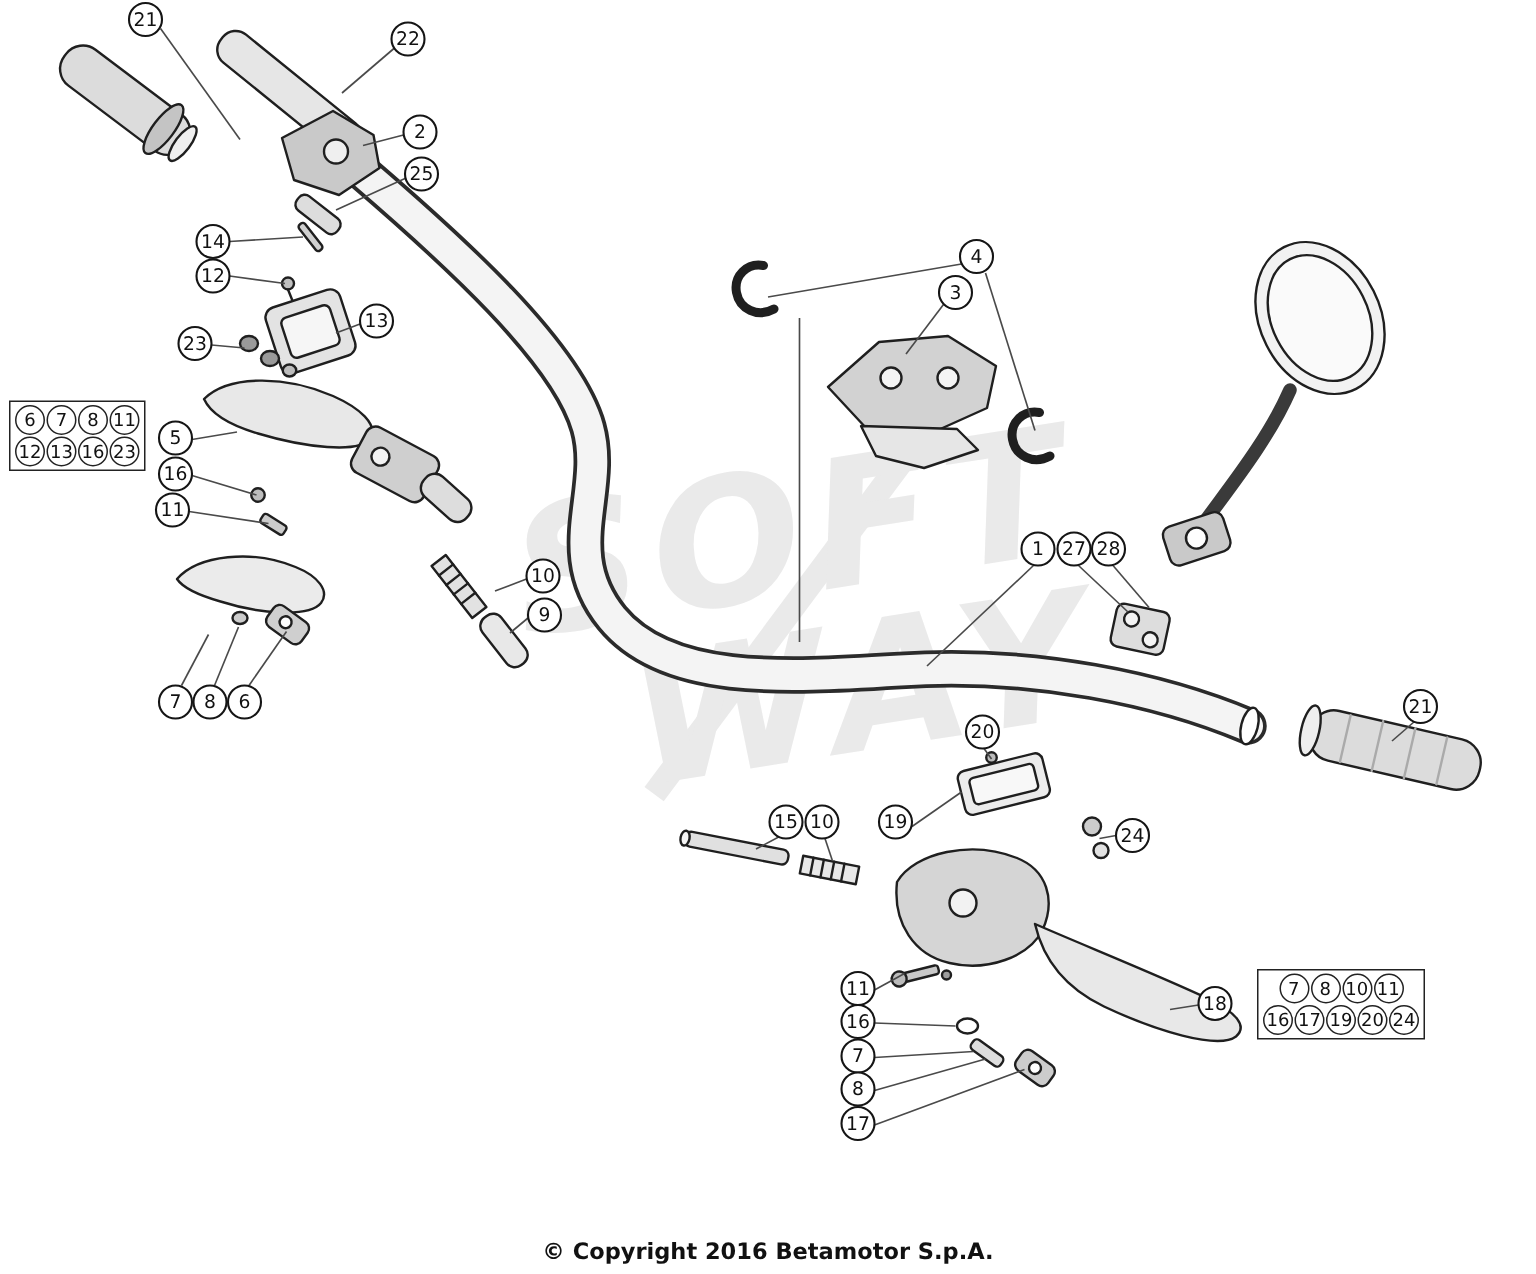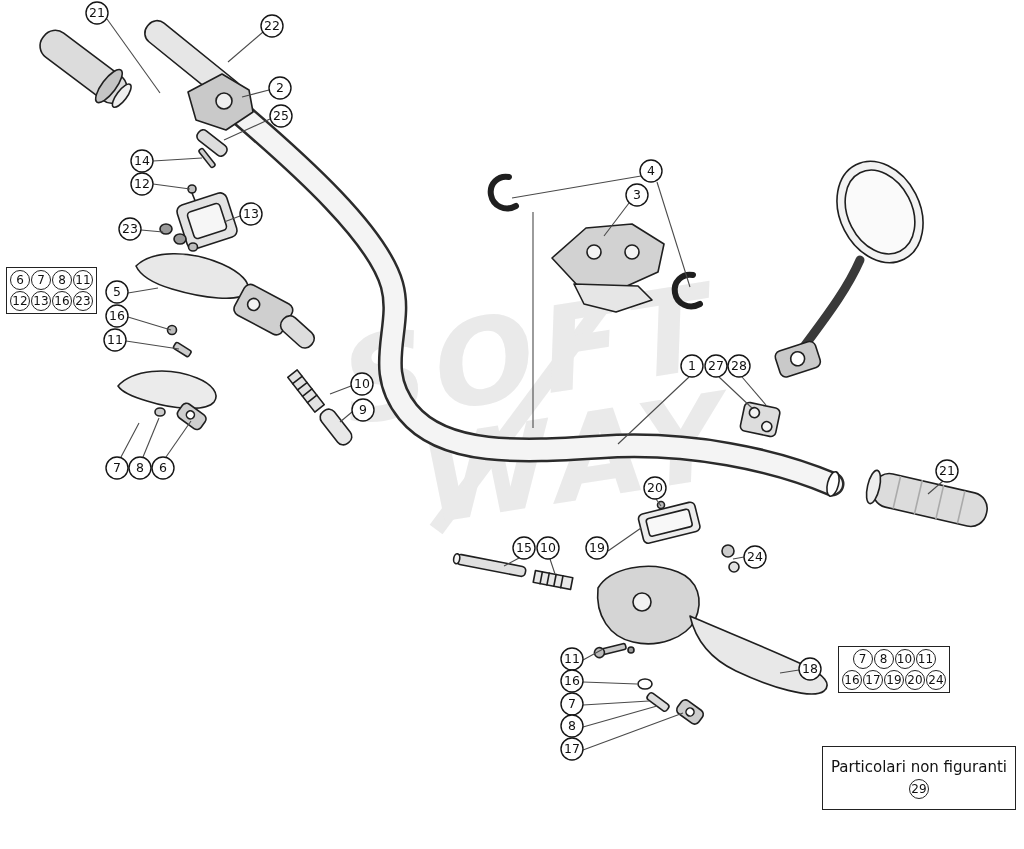--- a/index.html
+++ b/index.html
@@ -396,18 +396,15 @@
       </div>
       <div class="group-row">
         <span class="num-circle">16</span>
         <span class="num-circle">17</span>
         <span class="num-circle">19</span>
         <span class="num-circle">20</span>
         <span class="num-circle">24</span>
       </div>
     </div>
 
-  <div class="note-box">
-    <div class="note-text">Particolari non figuranti</div>
-    <div class="num-circle">29</div>
-  </div>
-
+
+  <div class="copyright">© Copyright 2016 Betamotor S.p.A.</div>
 </div>
 
 </body></html>

